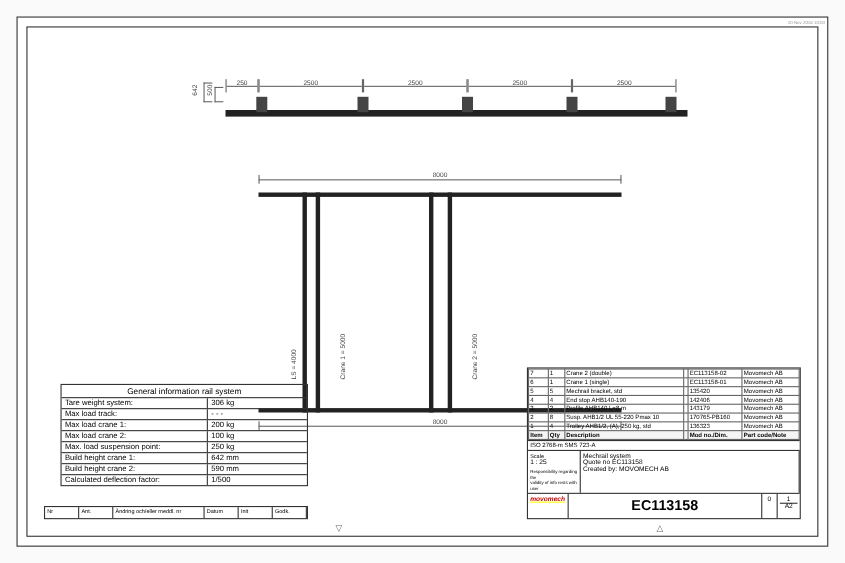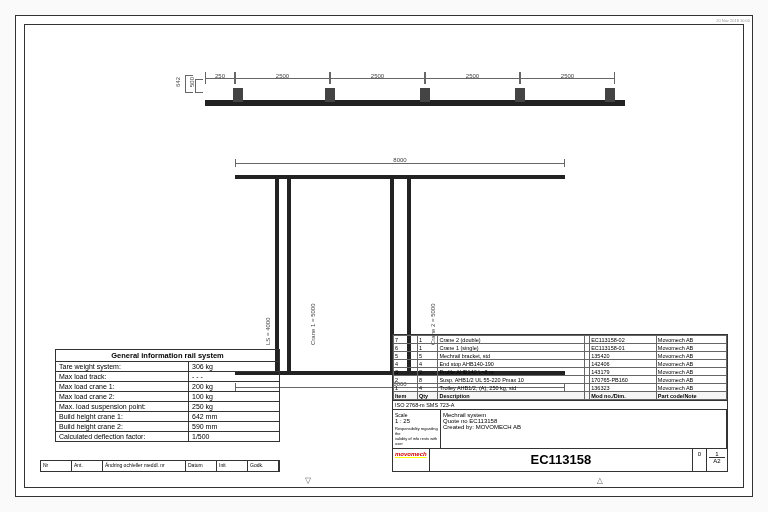--- a/index.html
+++ b/index.html
@@ -16,26 +16,26 @@
 .vd .t{position:absolute;left:-12px;top:4px;transform:rotate(-90deg);transform-origin:center}
 .plan{position:absolute;left:210px;top:150px;width:330px;height:200px}
 .hr{position:absolute;left:0;width:330px;height:4px;background:#222}
 .vr{position:absolute;top:0;width:4px;height:200px;background:#222}
 .vlbl{position:absolute;font-size:6px;color:#444;transform:rotate(-90deg);transform-origin:left top;white-space:nowrap}
 .hd{position:absolute;left:0;width:330px;height:12px;font-size:6px;text-align:center;color:#444}
 .hd::before{content:"";position:absolute;left:0;right:0;top:6px;border-top:1px solid #666}
 .hd::after{content:"";position:absolute;left:0;top:2px;bottom:2px;border-left:1px solid #666}
 .hd .e{position:absolute;right:0;top:2px;bottom:2px;border-right:1px solid #666}
 .info{position:absolute;left:30px;bottom:45px;width:225px;border:1px solid #333;font-size:7px}
-.info .hdr{text-align:center;font-weight:bold;border-bottom:1px solid #333;padding:1px;font-size:7.5px}
+.info .hdr{text-align:center;font-weight:normal;border-bottom:1px solid #333;padding:1px;font-size:7.5px}
 .info .row{display:flex;border-bottom:1px solid #333}
 .info .row:last-child{border-bottom:none}
 .info .k{flex:1.5;padding:1px 3px;border-right:1px solid #333}
 .info .v{flex:1;padding:1px 3px}
-.tb{position:absolute;right:15px;bottom:15px;width:336px;border:1px solid #333;font-size:5.5px}
+.tb{position:absolute;right:15px;bottom:15px;width:249px;border:1px solid #333;font-size:5.5px}
 .bom{width:100%;border-collapse:collapse}
 .bom td{border:1px solid #666;padding:0.5px 1px;height:8px;overflow:hidden;white-space:nowrap}
 .bom .h td{font-weight:bold;background:#f5f5f5}
 .meta{display:flex;border-top:1px solid #333}
 .meta .c{border-right:1px solid #333;padding:2px;font-size:6px}
 .logo{font-weight:bold;font-style:italic;font-size:11px;color:#c00;padding:2px}
 .logo .u{text-decoration:underline;text-decoration-color:#ff0}
 .sig{position:absolute;left:15px;bottom:15px;width:240px;height:12px;border:1px solid #333;font-size:5px;display:flex}
 .sig div{border-right:1px solid #333;padding:1px 2px;flex:1}
 .tri{position:absolute;bottom:2px;font-size:8px;color:#666}

